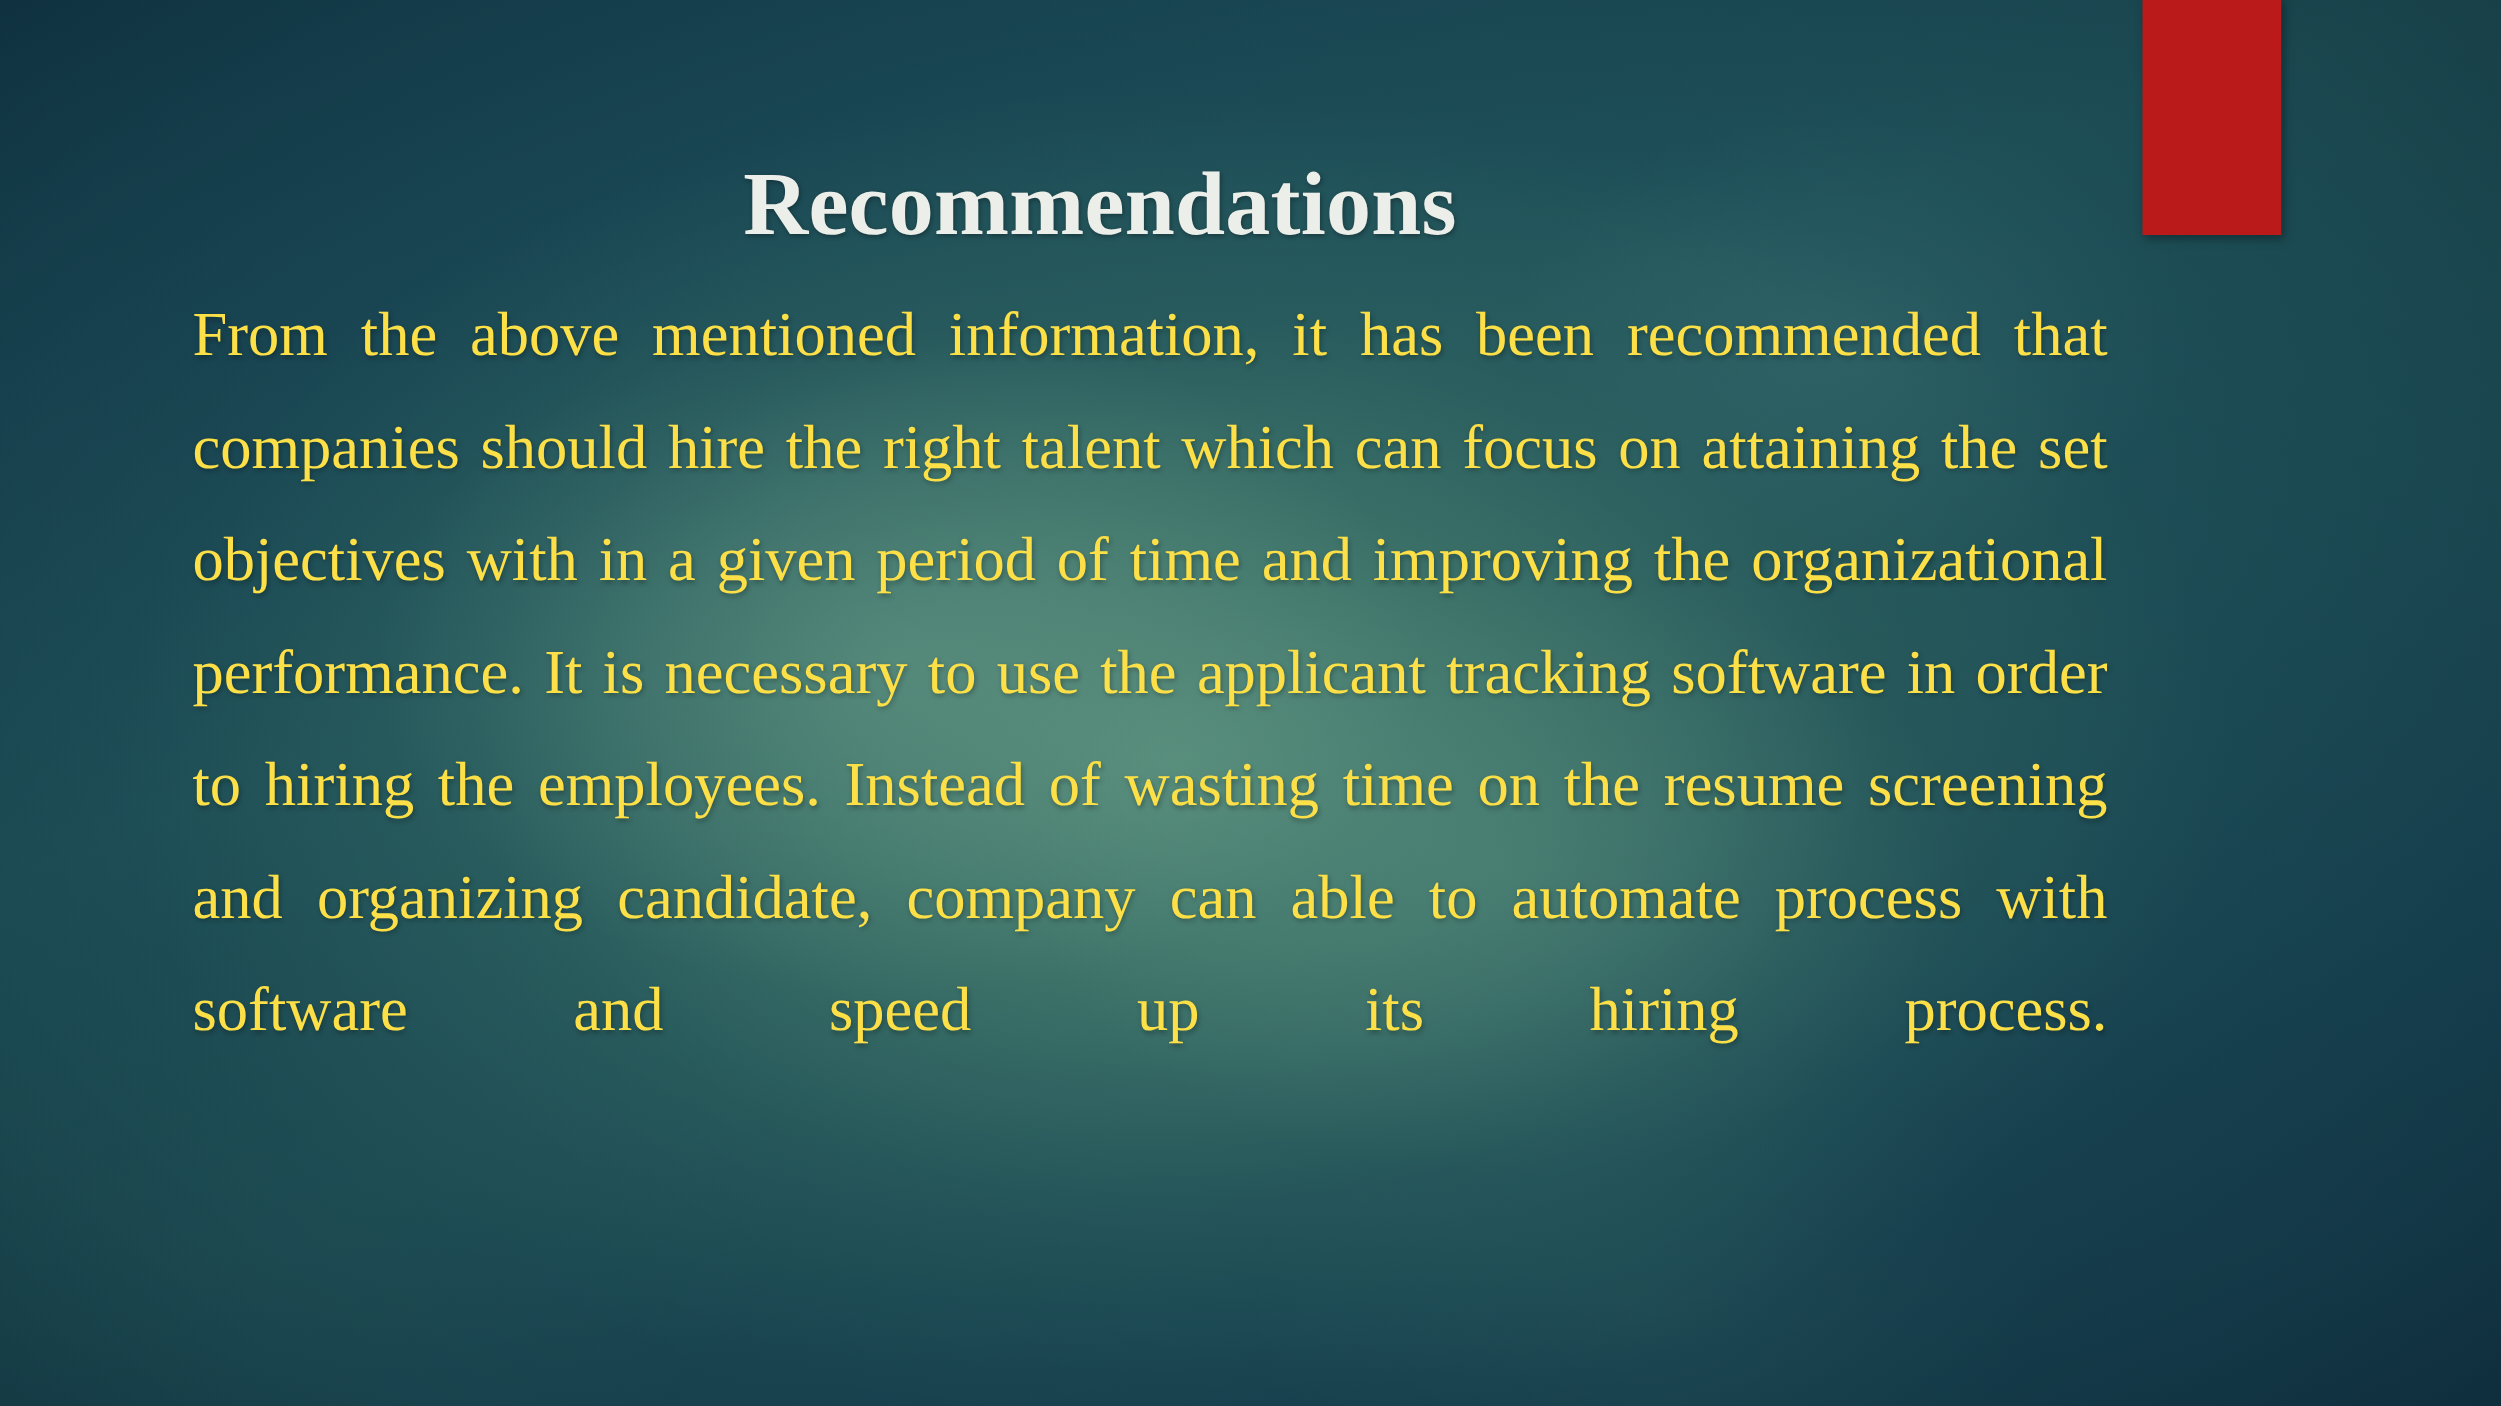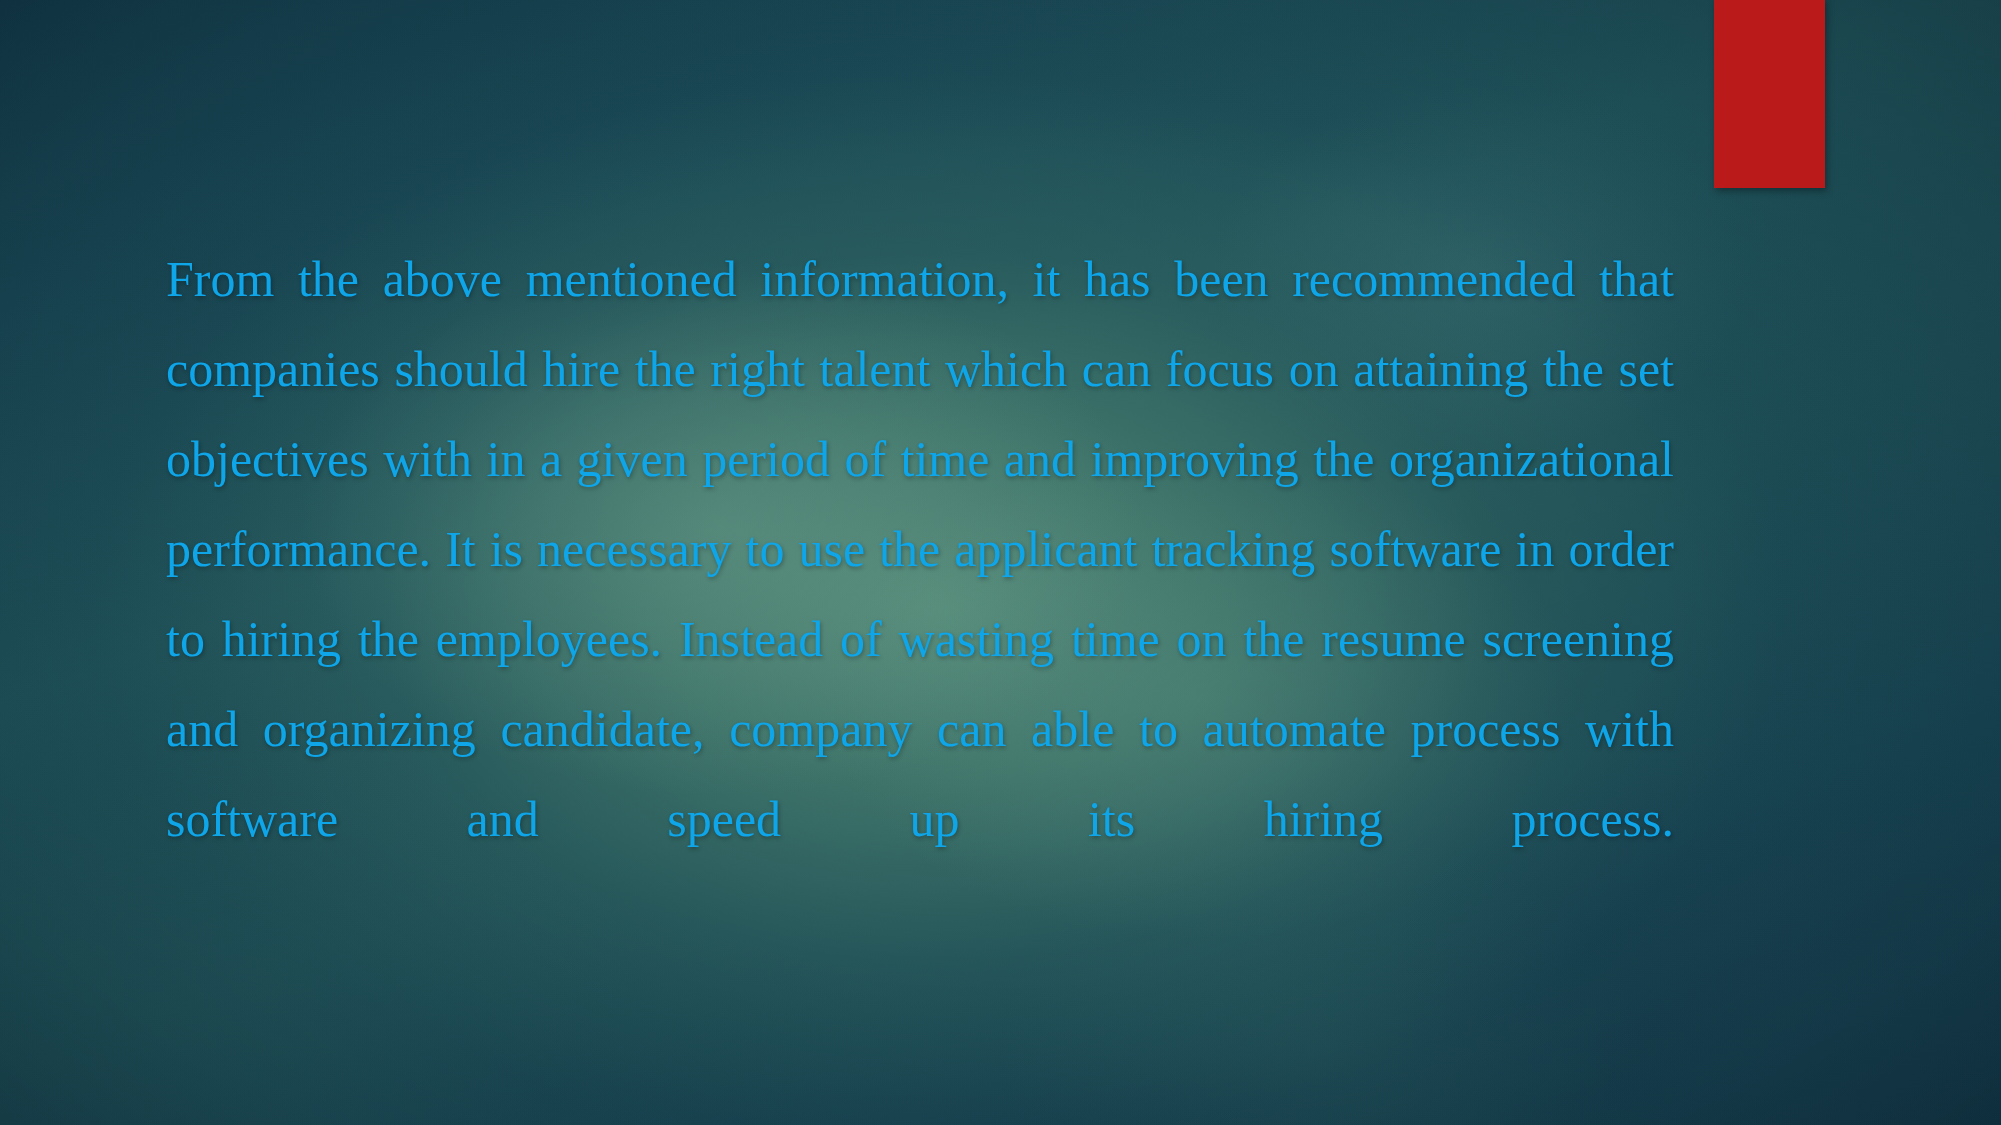--- a/index.html
+++ b/index.html
@@ -79,24 +79,24 @@
   }
 
   
   .body-block {
     position: absolute;
     left: 154px;
     top: 222px;
     width: 1532px;
   }
   .body-text {
-    margin: 12px;
+    margin: 0;
     font-size: 50px;
     line-height: 90px;
-    color: #0ea5e9;
+    color: #fde047;
     text-align: justify;
     text-justify: inter-word;
     text-shadow: 1px 2px 4px rgba(0,0,0,0.30);
     hyphens: none;
   }
   .body-text::after {
     content: "";
     display: inline-block;
     width: 100%;
   }
@@ -106,18 +106,19 @@
 
 <div class="slide">
 
   <div class="bg-base"></div>
   <div class="bg-glow-a"></div>
   <div class="bg-glow-b"></div>
   <div class="bg-vignette"></div>
 
   <div class="accent-block"></div>
 
+  <h1 class="title">Recommendations</h1>
 
   <div class="body-block">
     <p class="body-text">From the above mentioned information, it has been recommended that companies should hire the right talent which can focus on attaining the set objectives with in a given period of time and improving the organizational performance. It is necessary to use the applicant tracking software in order to hiring the employees. Instead of wasting time on the resume screening and organizing candidate, company can able to automate process with software and speed up its hiring process.</p>
   </div>
 
 </div>
 
 </body></html>

